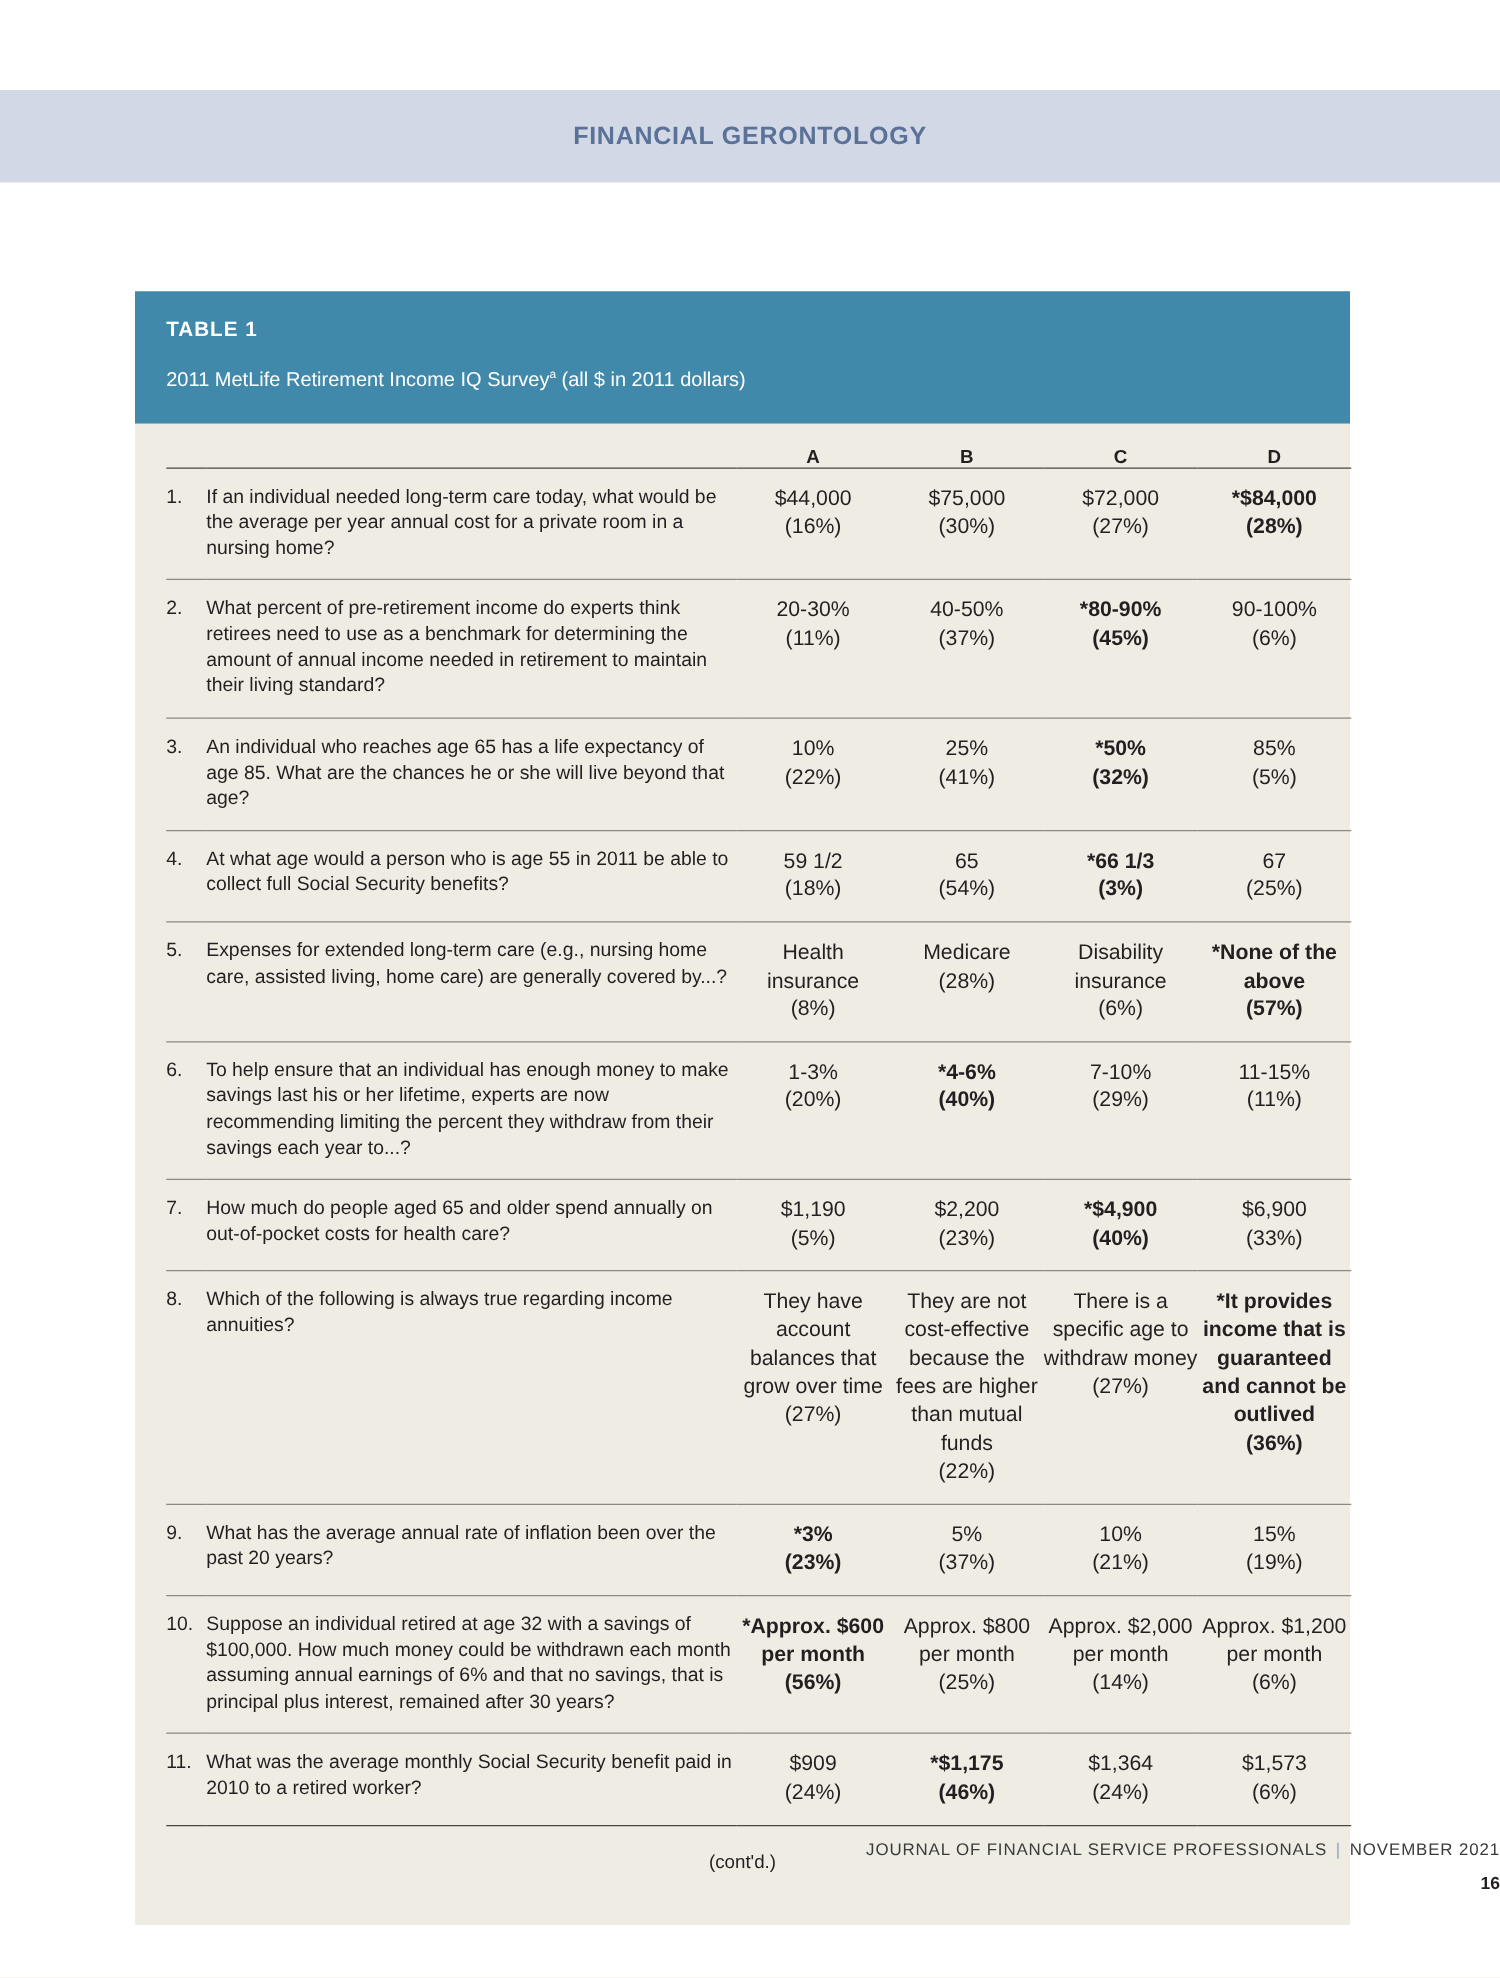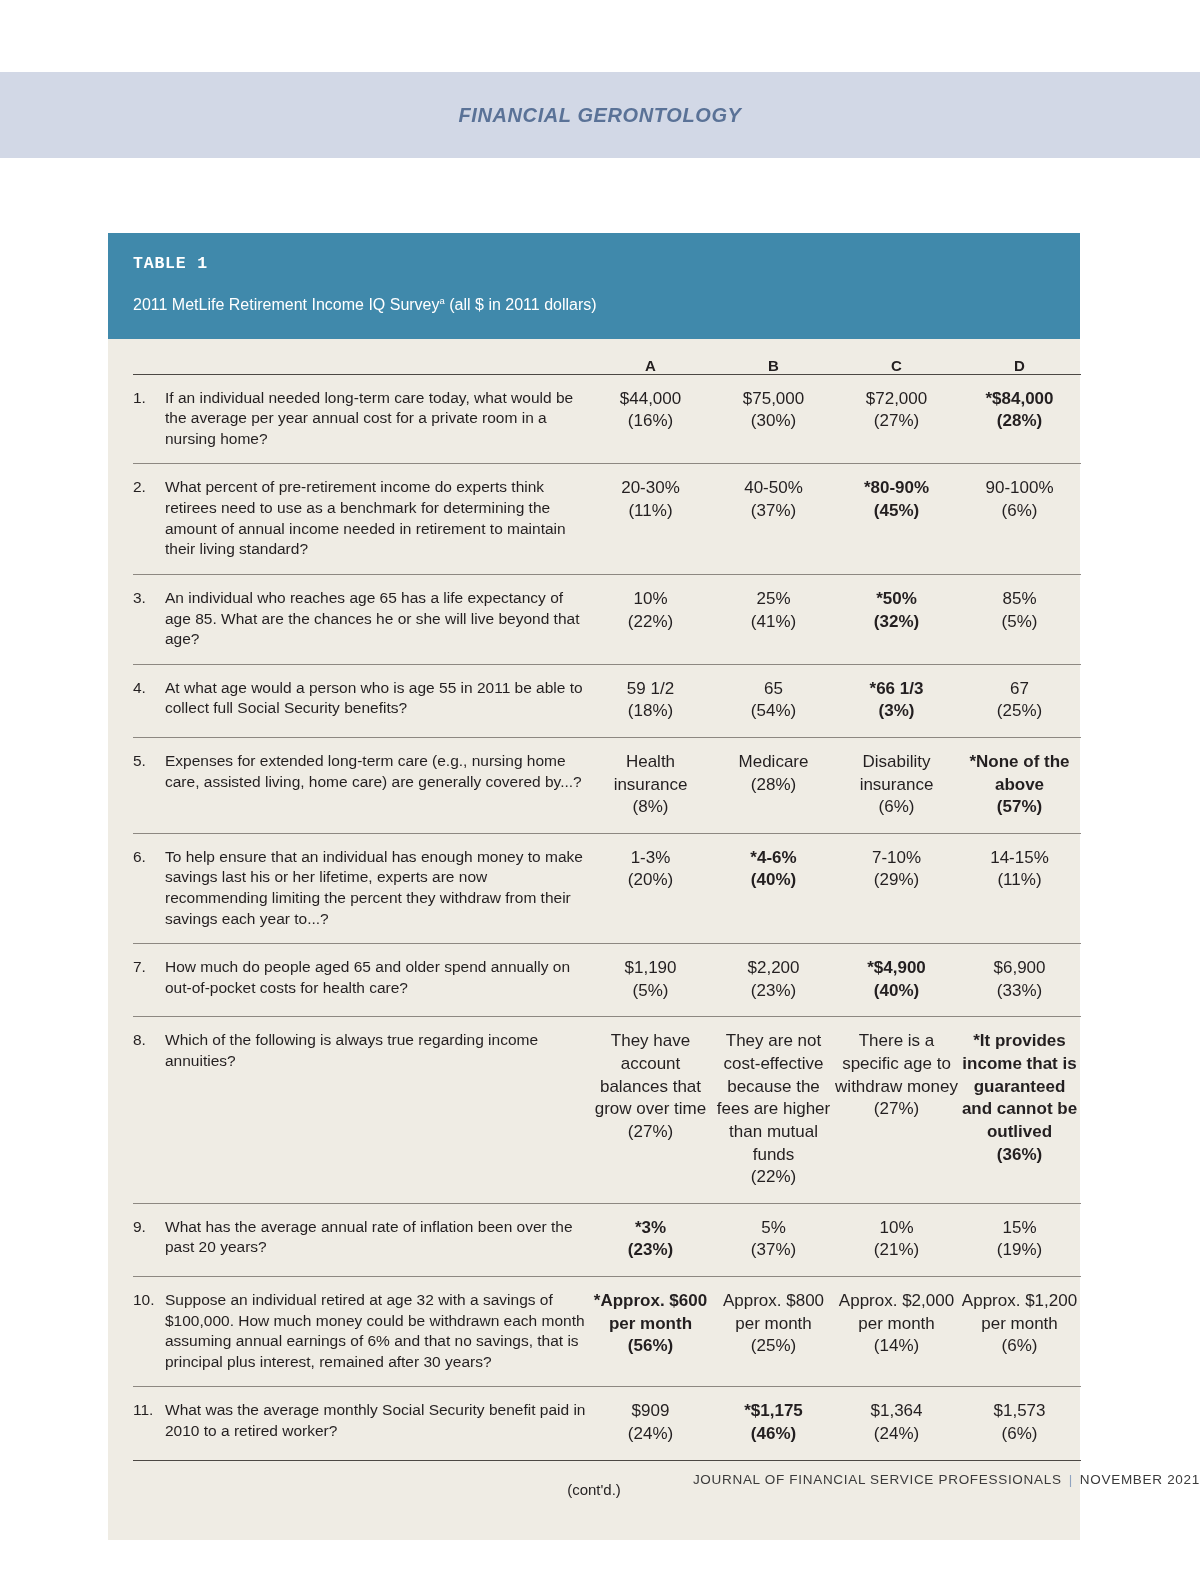--- a/index.html
+++ b/index.html
@@ -15,26 +15,25 @@
     position: relative;
     overflow: hidden;
   }
 
   
   .running-head {
     position: absolute;
     left: 0;
     top: 72px;
     width: 1200px;
-    height: 86px;
+    height: 74px;
     background: #d2d8e6;
     display: flex;
     align-items: center;
     justify-content: center;
-    font-style: italic;
   }
   .running-head-title {
     font-size: 20px;
     font-weight: bold;
     letter-spacing: 0.6px;
     color: #5a7297;
     text-transform: uppercase;
   }
 
   
@@ -49,21 +48,20 @@
     background: #4089ab;
     color: #ffffff;
     padding: 20px 25px 22px 25px;
     box-sizing: border-box;
   }
   .table-caption-label {
     font-size: 16.5px;
     font-weight: bold;
     letter-spacing: 0.8px;
     line-height: 1.35;
-    font-family: Liberation Mono, monospace;
   }
   .table-caption-sub {
     font-size: 16px;
     font-weight: normal;
     line-height: 1.4;
     margin-top: 19px;
   }
   .table-caption-sub sup {
     font-size: 9.5px;
     vertical-align: super;
@@ -313,21 +311,21 @@
             </td>
             <td class="opt correct">
               <span class="opt-label">*4-6%</span>
               <span class="opt-pct">(40%)</span>
             </td>
             <td class="opt">
               <span class="opt-label">7-10%</span>
               <span class="opt-pct">(29%)</span>
             </td>
             <td class="opt">
-              <span class="opt-label">14-15%</span>
+              <span class="opt-label">11-15%</span>
               <span class="opt-pct">(11%)</span>
             </td>
           </tr>
           <tr class="qrow">
             <td class="num">7.</td>
             <td class="question">How much do people aged 65 and older spend annually on out-of-pocket costs for health care?</td>
             <td class="opt">
               <span class="opt-label">$1,190</span>
               <span class="opt-pct">(5%)</span>
             </td>
@@ -428,13 +426,14 @@
     </table>
 
     <div class="contd">(cont'd.)</div>
   </div>
 </div>
 
 <div class="page-footer">
   <div class="footer-line">
     <span>JOURNAL OF FINANCIAL SERVICE PROFESSIONALS</span><span class="footer-sep">|</span><span>NOVEMBER 2021</span>
   </div>
+  <div class="page-number">16</div>
 </div>
 
 </body></html>

